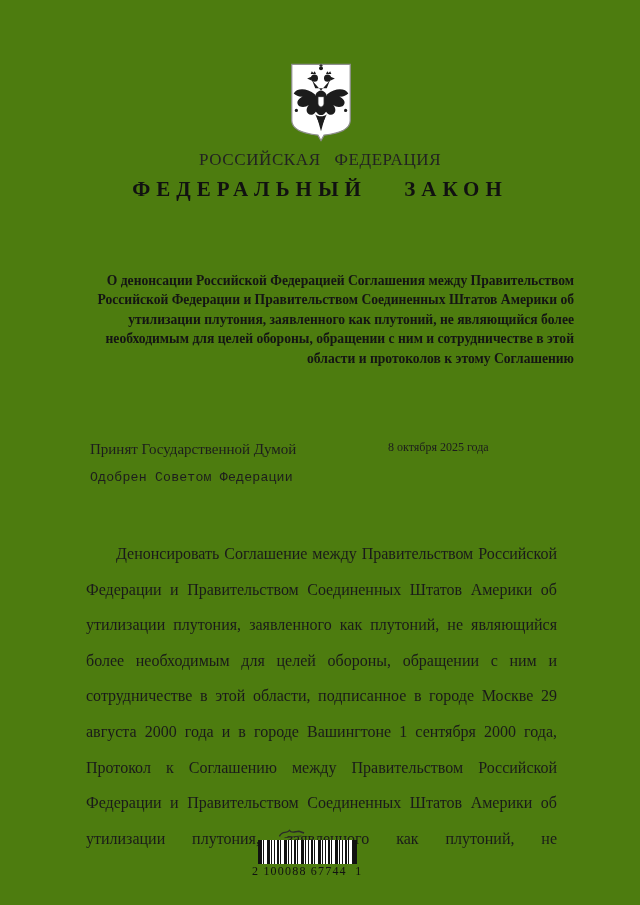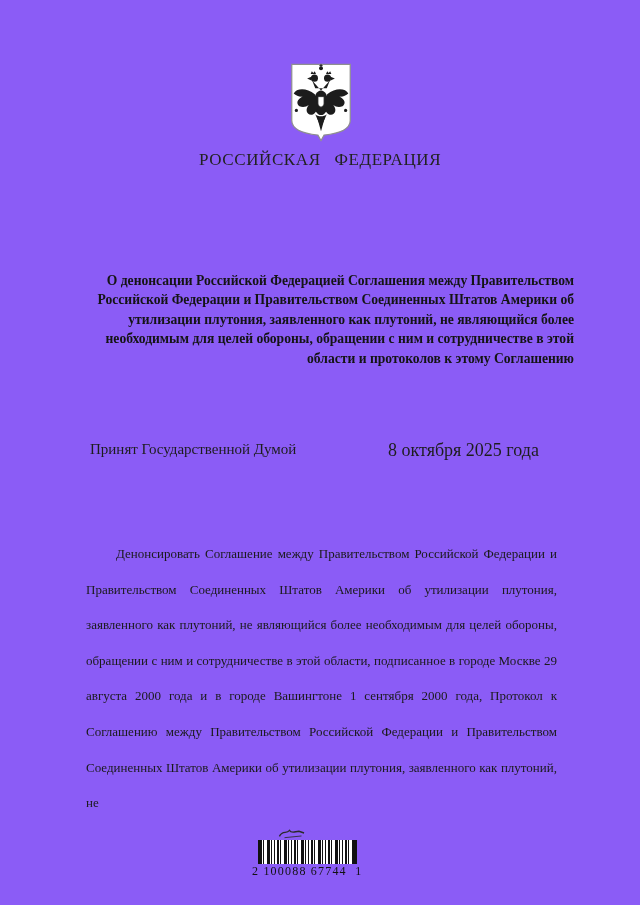--- a/index.html
+++ b/index.html
@@ -1,20 +1,20 @@
 <!DOCTYPE html>
 <html><head>
 <meta charset="utf-8">
 <style>
   html,body{margin:0;padding:0;background:#e8e8e8;}
   .page{
     position:relative;
     width:640px;height:905px;
     margin:0 auto;
-    background:#8b5cf6;
+    background:#4d7c0f;
     color:#1d1d1d;
     font-family:"Liberation Serif", serif;
     overflow:hidden;
   }
   .emblem{
     position:absolute;left:286px;top:62px;width:70px;height:80px;
   }
   .country-heading{
     position:absolute;top:150px;left:0;width:100%;
     text-align:center;
@@ -38,29 +38,29 @@
     font-weight:bold;
     font-size:13.6px;
     line-height:19.4px;
     color:#141414;
   }
   .adoption{
     position:absolute;top:440px;left:90px;width:470px;
   }
   .adoption-row{position:relative;height:27px;}
   .adoption-label{font-size:15px;}
-  .adoption-date{position:absolute;left:298px;top:0;font-size:18px;white-space:nowrap;}
+  .adoption-date{position:absolute;left:298px;top:0;font-size:12px;white-space:nowrap;}
   .typewriter{
     font-family:"Liberation Mono", monospace;
     font-size:13.2px;
     letter-spacing:0.2px;
   }
   .body-text{
     position:absolute;top:536px;left:86px;width:471px;
-    font-size:13px;
+    font-size:16px;
     line-height:35.6px;
     text-align:justify;
     text-align-last:justify;
     text-indent:30px;
     color:#1a1a1a;
   }
   .barcode-block{
     position:absolute;left:258px;top:828px;width:120px;
   }
   .barcode-squiggle{
@@ -130,29 +130,31 @@
 
         <path d="M37.5,68 L45,85 L52.5,68 C49,71.5 41,71.5 37.5,68 Z"></path>
         <path d="M40,72 L45,90 L50,72 Z"></path>
       </g>
 
       <path d="M41,45 h8 v8.5 c0,3 -2,4.6 -4,5.2 c-2,-0.6 -4,-2.2 -4,-5.2 z" fill="#ffffff" stroke="#1c1c1c" stroke-width="1.1"></path>
     </svg>
   </div>
 
   <div class="country-heading">РОССИЙСКАЯ ФЕДЕРАЦИЯ</div>
+  <div class="doctype-heading">ФЕДЕРАЛЬНЫЙ  ЗАКОН</div>
 
   <div class="law-title">О денонсации Российской Федерацией Соглашения между Правительством Российской Федерации и Правительством Соединенных Штатов Америки об утилизации плутония, заявленного как плутоний, не являющийся более необходимым для целей обороны, обращении с ним и сотрудничестве в этой области и протоколов к этому Соглашению</div>
 
   <div class="adoption">
     <div class="adoption-row">
       <span class="adoption-label">Принят Государственной Думой</span>
       <span class="adoption-date">8 октября 2025 года</span>
     </div>
     <div class="adoption-row">
+      <span class="adoption-label typewriter">Одобрен Советом Федерации</span>
     </div>
   </div>
 
   <div class="body-text">Денонсировать Соглашение между Правительством Российской Федерации и Правительством Соединенных Штатов Америки об утилизации плутония, заявленного как плутоний, не являющийся более необходимым для целей обороны, обращении с ним и сотрудничестве в этой области, подписанное в городе Москве 29 августа 2000 года и в городе Вашингтоне 1 сентября 2000 года, Протокол к Соглашению между Правительством Российской Федерации и Правительством Соединенных Штатов Америки об утилизации плутония, заявленного как плутоний, не</div>
 
   <div class="barcode-block">
     <svg class="barcode-squiggle" viewBox="0 0 40 16" xmlns="http://www.w3.org/2000/svg">
       <path d="M4,12 C8,4 12,10 16,5 C18,9 23,6 27,6 L33,8" fill="none" stroke="#2a2a2a" stroke-width="1.6"></path>
       <path d="M10,13.5 L30,11.5" fill="none" stroke="#2a2a2a" stroke-width="1"></path>
     </svg>

